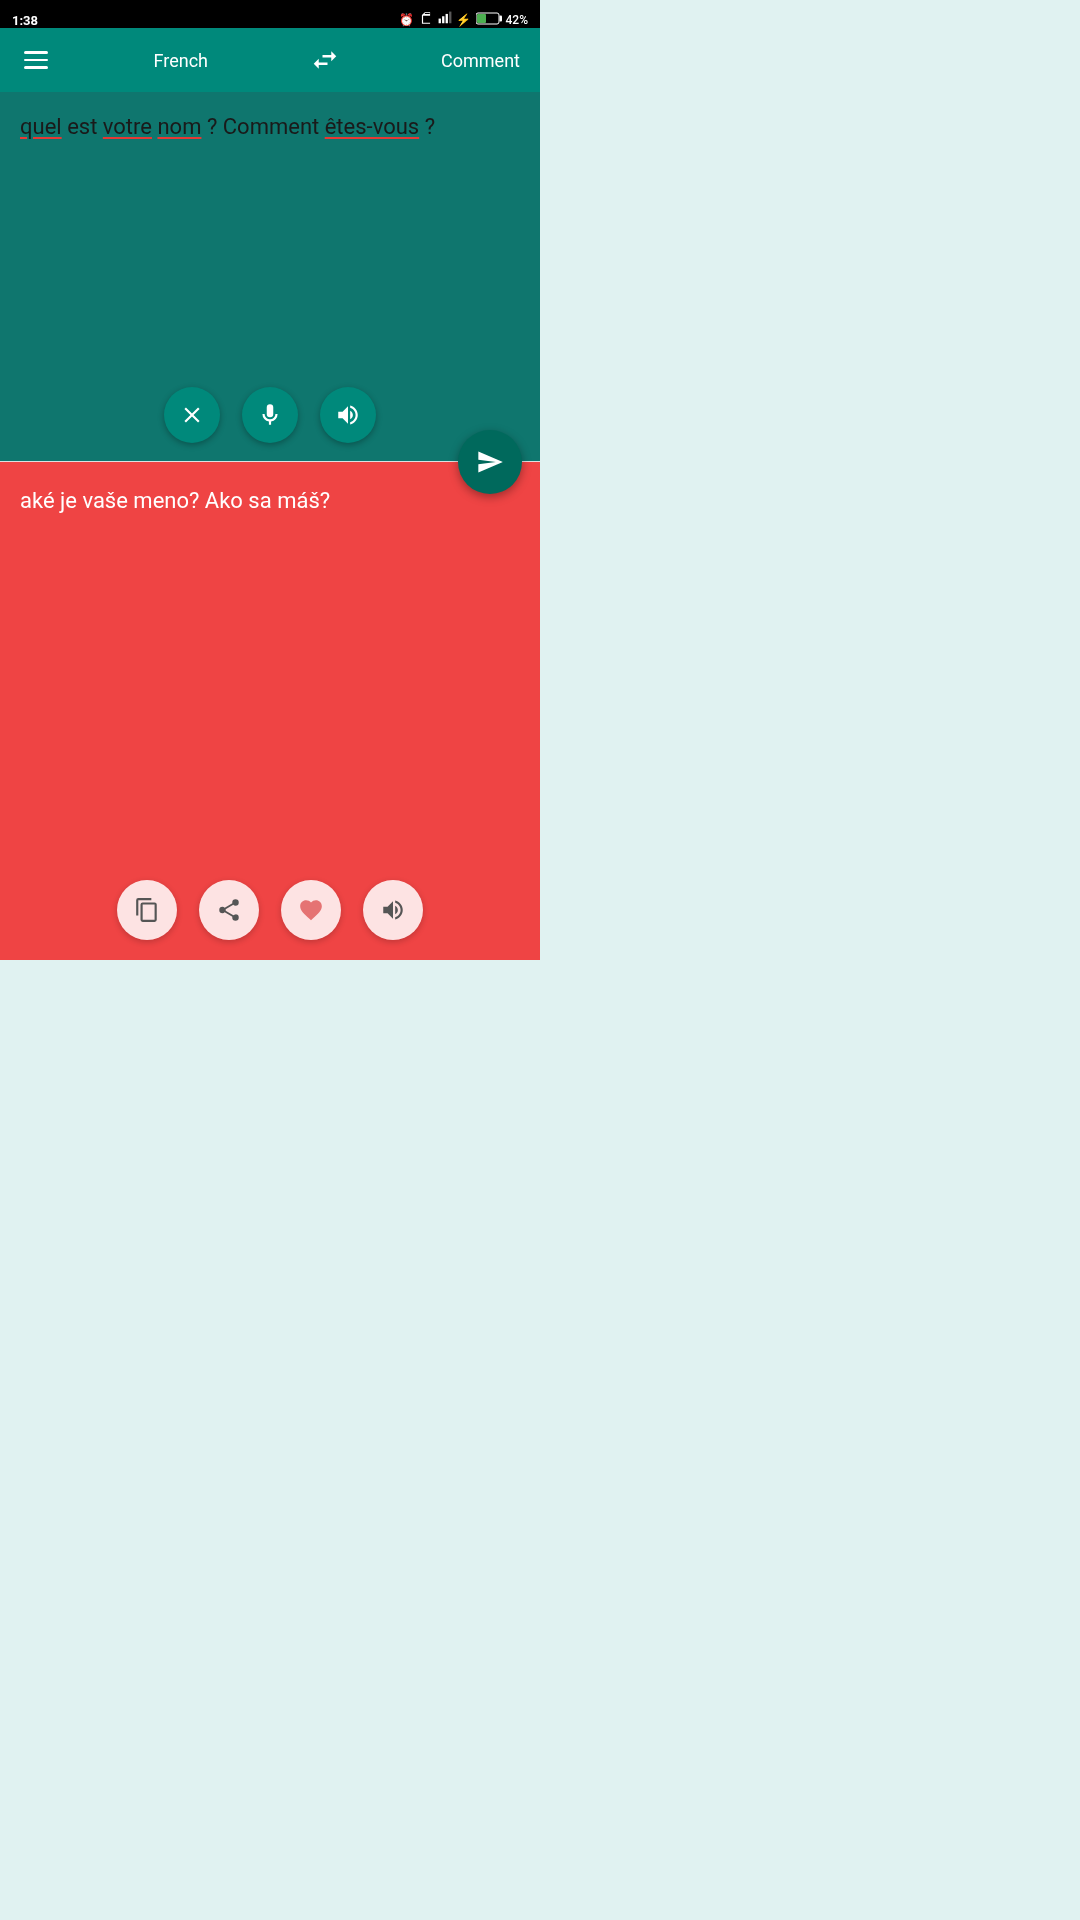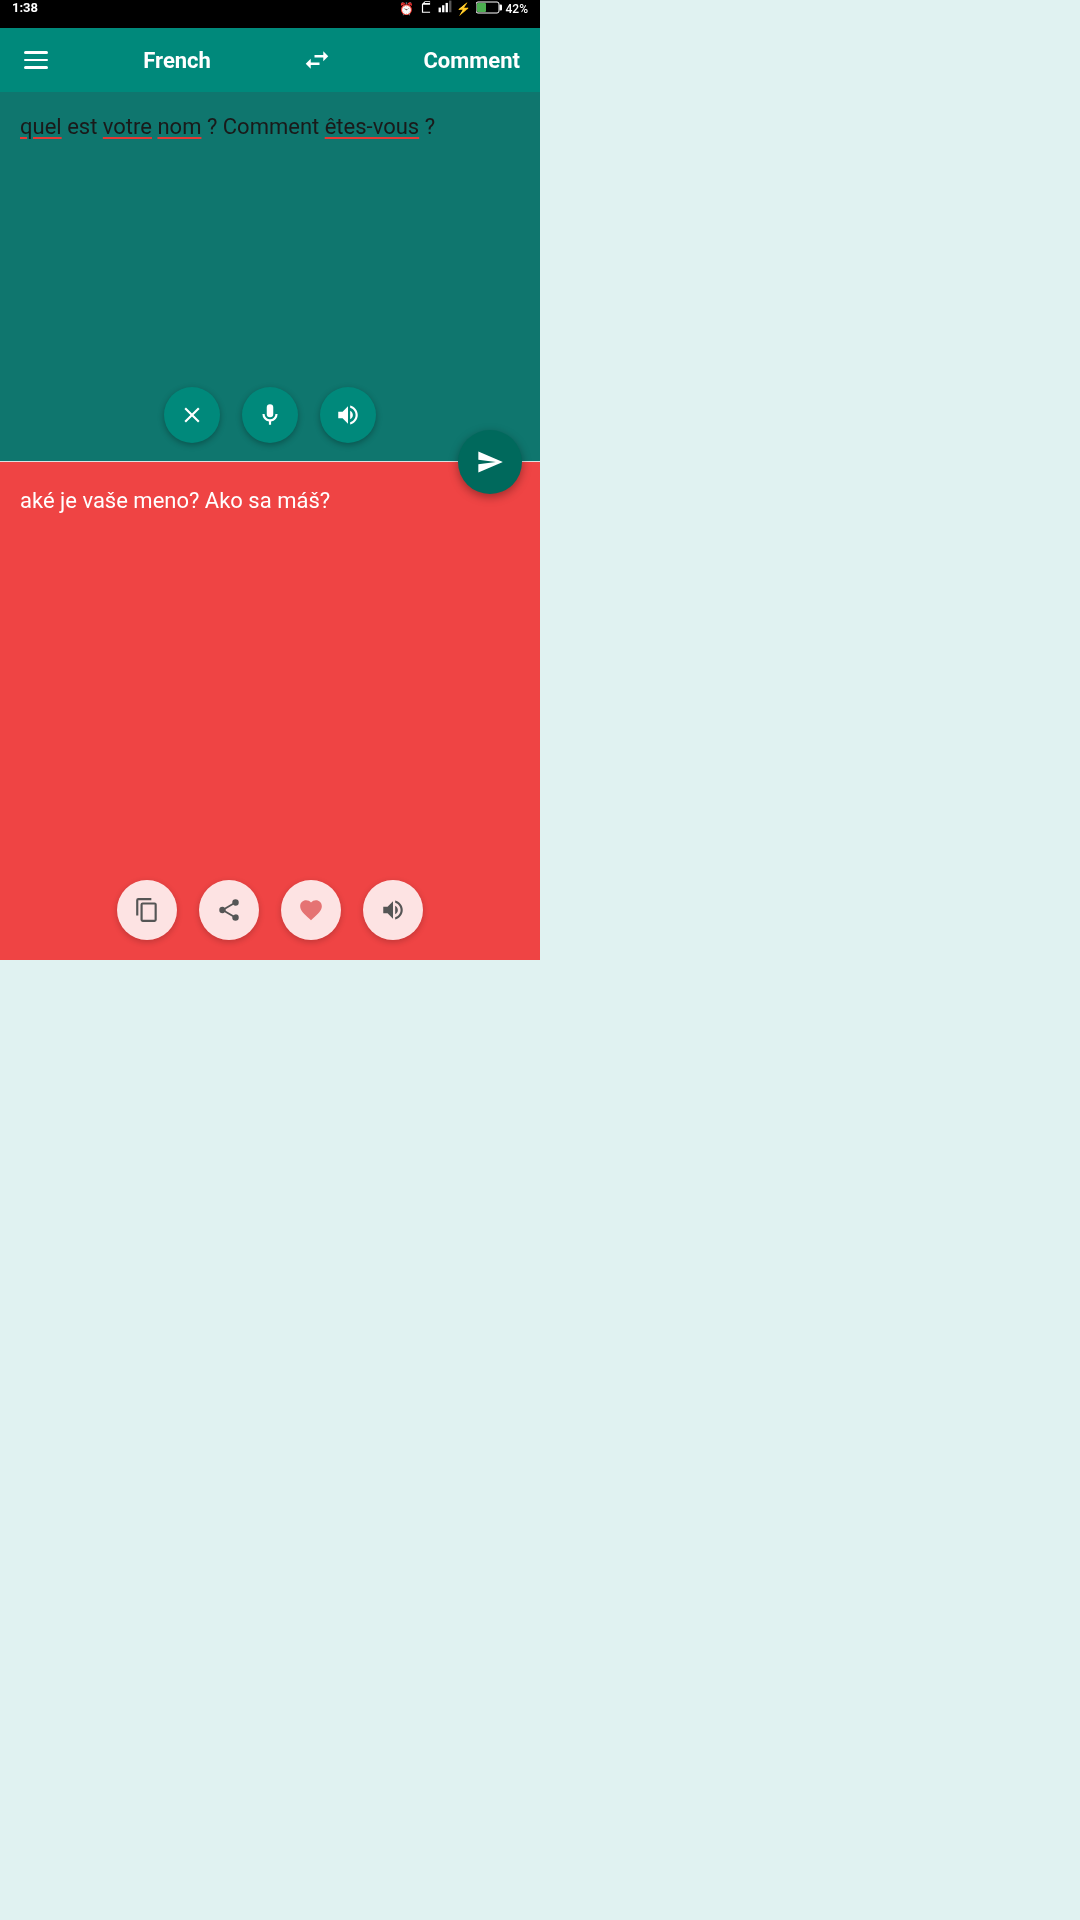--- a/index.html
+++ b/index.html
@@ -13,21 +13,21 @@
       overflow: hidden;
       position: relative;
     }
 
     
     .status-bar {
       background: #000;
       color: #fff;
       height: 28px;
       display: flex;
-      align-items: flex-start;
+      align-items: flex-end;
       justify-content: space-between;
       padding: 0 12px;
       font-size: 13px;
       font-weight: 500;
       flex-shrink: 0;
     }
     .status-left { font-weight: bold; }
     .status-right {
       display: flex;
       align-items: center;
@@ -53,22 +53,22 @@
       padding: 4px;
     }
     .toolbar-menu span {
       display: block;
       width: 24px;
       height: 2.5px;
       background: #fff;
       border-radius: 2px;
     }
     .toolbar-lang {
-      font-size: 22px;
-      font-weight: 700;
+      font-size: 18px;
+      font-weight: 400;
       color: #fff;
       cursor: pointer;
     }
     .toolbar-swap {
       color: #fff;
       font-size: 26px;
       cursor: pointer;
       display: flex;
       align-items: center;
       justify-content: center;

